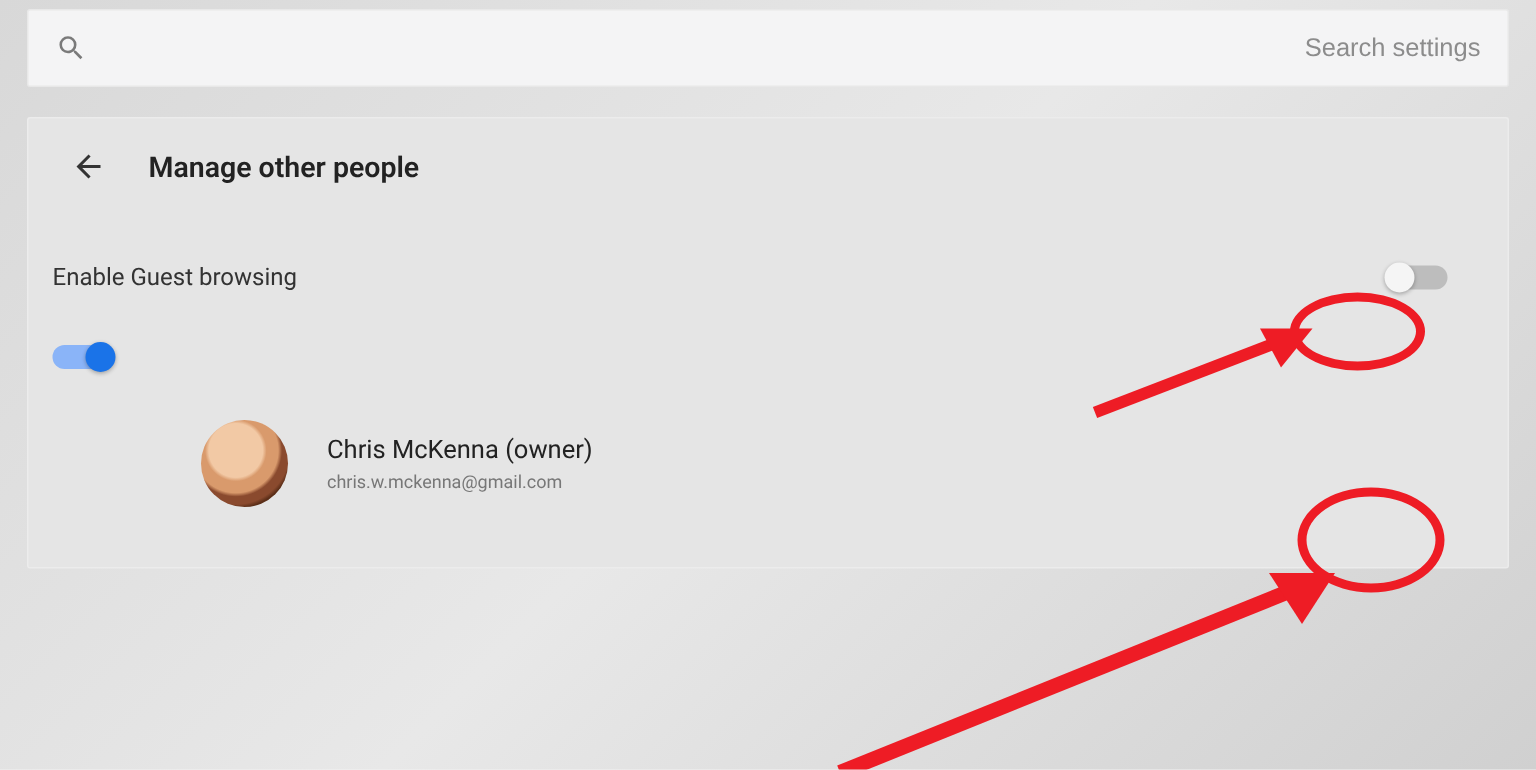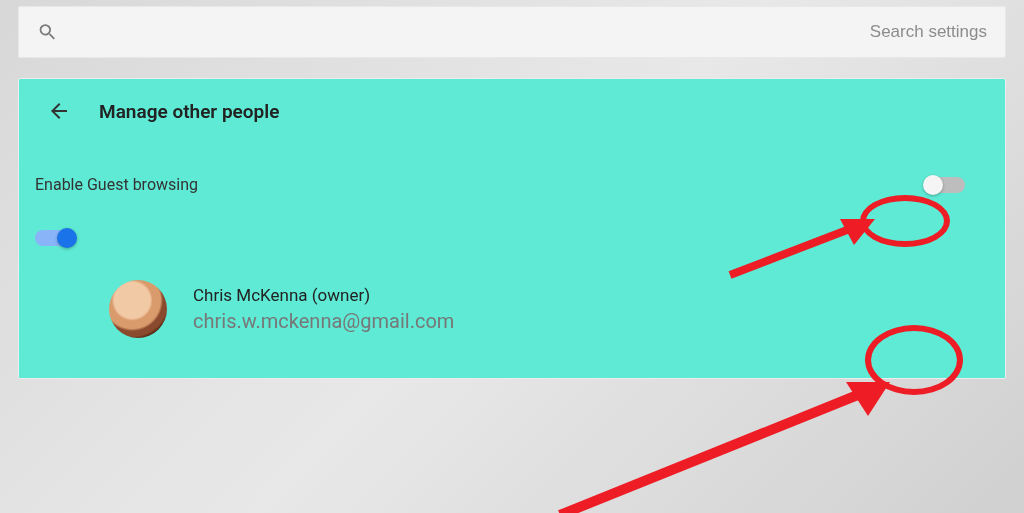--- a/index.html
+++ b/index.html
@@ -27,21 +27,21 @@
       display: flex;
       align-items: center;
     }
     .search-icon-svg { width: 22px; height: 22px; fill: #7a7a7a; margin-right: 22px; }
     .search-input {
       border: none; background: transparent; outline: none;
       font-size: 17px; color: #888; width: 100%; text-align: right;
     }
     .search-input::placeholder{ color:#8c8c8c;}
     .content-panel {
-      background: #5eead4;
+      background: #e5e5e5;
       margin: 20px 10px 0 10px;
       border: 1px solid #ececec;
       border-radius: 2px;
       padding-bottom: 40px;
     }
     .panel-header {
       display: flex;
       align-items: center;
       padding: 20px 24px 16px 28px;
     }
@@ -54,28 +54,28 @@
       display: flex; align-items: center; justify-content: space-between;
       padding: 18px 40px 18px 16px;
     }
     .row-label { font-size: 16px; color: #333; }
     .toggle { position: relative; width: 40px; height: 16px; border-radius: 10px; cursor:pointer;}
     .toggle-knob { position: absolute; width: 20px; height: 20px; border-radius: 50%; top: -2px; box-shadow: 0 1px 3px rgba(0,0,0,.3);}
     .toggle-off { background: #bdbdbd; }
     .toggle-off .toggle-knob { background: #f5f5f5; left: -2px; }
     .toggle-on { background: #8ab4f8; }
     .toggle-on .toggle-knob { background: #1a73e8; right: -2px; }
-    .user-row { display: flex; align-items: center; padding: 16px 40px 0 90px; }
+    .user-row { display: flex; align-items: center; padding: 16px 40px 0 90px; margin-left: 25px; }
     .avatar {
       width: 58px; height: 58px; border-radius: 50%;
       background: radial-gradient(circle at 40% 35%, #f2c9a5 0 35%, #d99a6c 40% 55%, #8a4a2e 60% 70%, #5b2e18 75% 100%);
       margin-right: 26px; flex-shrink:0;
     }
     .user-name { font-size: 17px; color: #222; }
-    .user-email { font-size: 20px; color: #777; margin-top: 4px;}
+    .user-email { font-size: 12px; color: #777; margin-top: 4px;}
     
     .anno { position: absolute; pointer-events: none; }
     .ellipse { border: 6px solid #ee1c25; border-radius: 50%; }
     .e1 { left: 860px; top: 195px; width: 90px; height: 52px; }
     .e2 { left: 865px; top: 325px; width: 98px; height: 70px; }
     .arrow-svg{ position:absolute; }
   </style>
 </head>
 <body>
 

